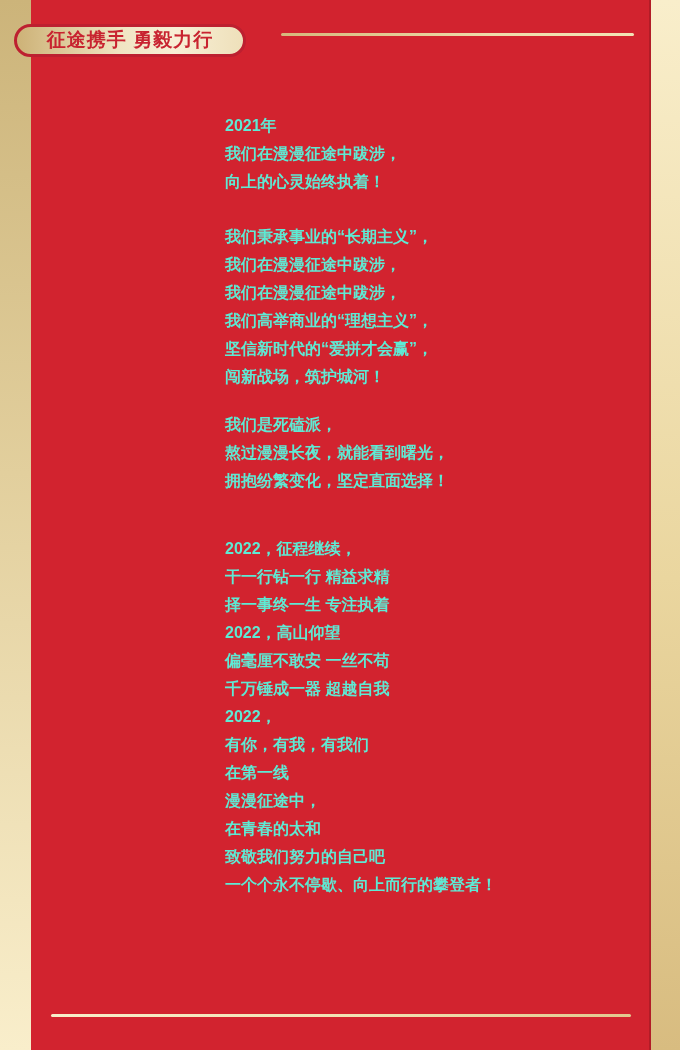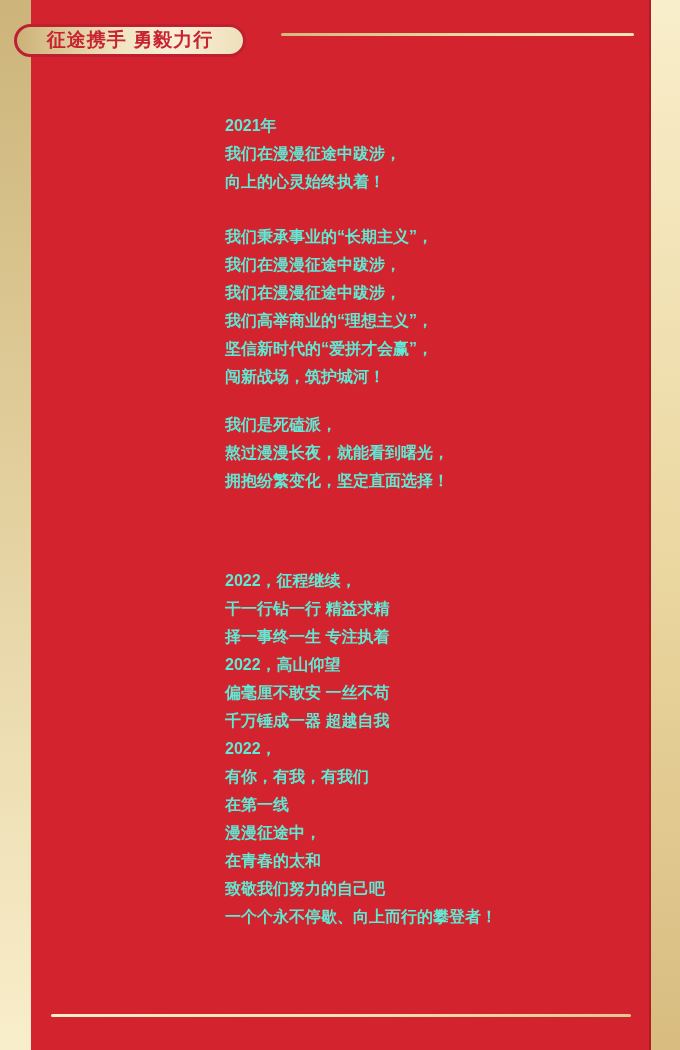--- a/index.html
+++ b/index.html
@@ -46,21 +46,21 @@
   .poem{
     position:absolute;left:225px;top:112px;right:40px;
     color:#5eead4;
     font-size:16px;font-weight:700;
     line-height:28px;
     text-align:left;
   }
   .stanza{padding:0;margin:0;}
   .stanza+.stanza{margin-top:27px;}
   .stanza:nth-of-type(3){margin-top:20px;}
-  .stanza:nth-of-type(4){margin-top:72px;}
+  .stanza:nth-of-type(4){margin-top:40px;}
   .line{white-space:nowrap;}
 </style>
 </head>
 <body>
 
 <div class="page">
   <div class="border-left"></div>
   <div class="border-right"></div>
 
   <div class="rule-top"></div>

